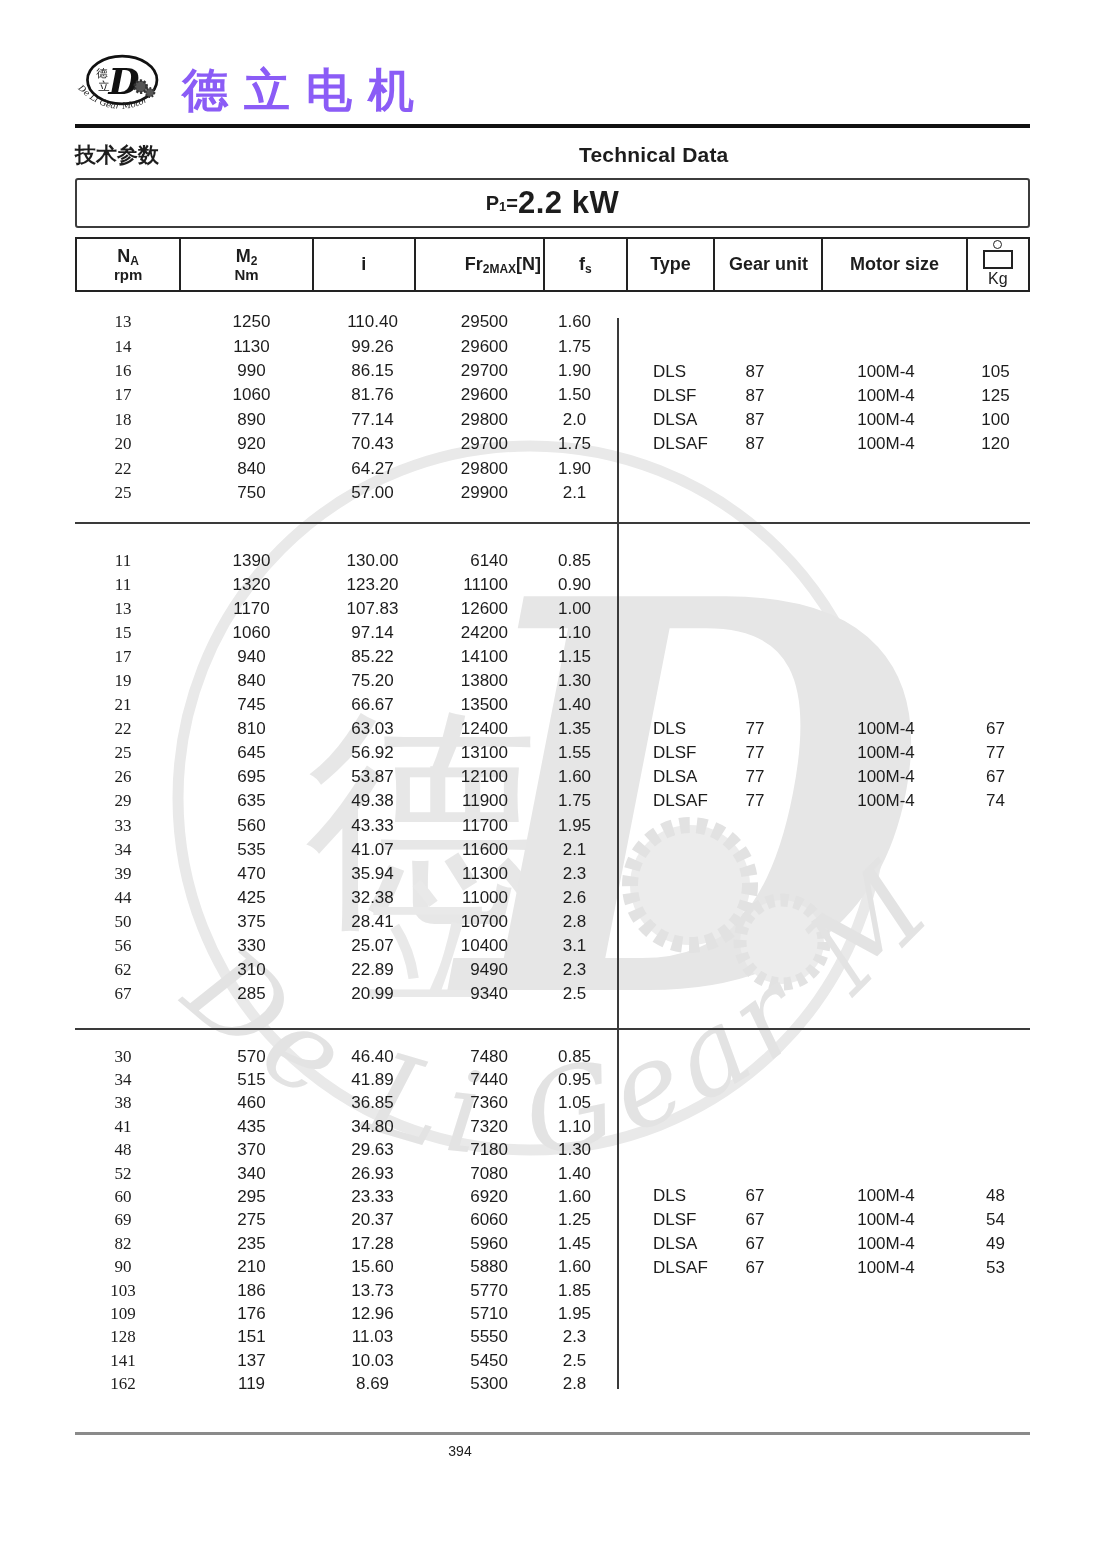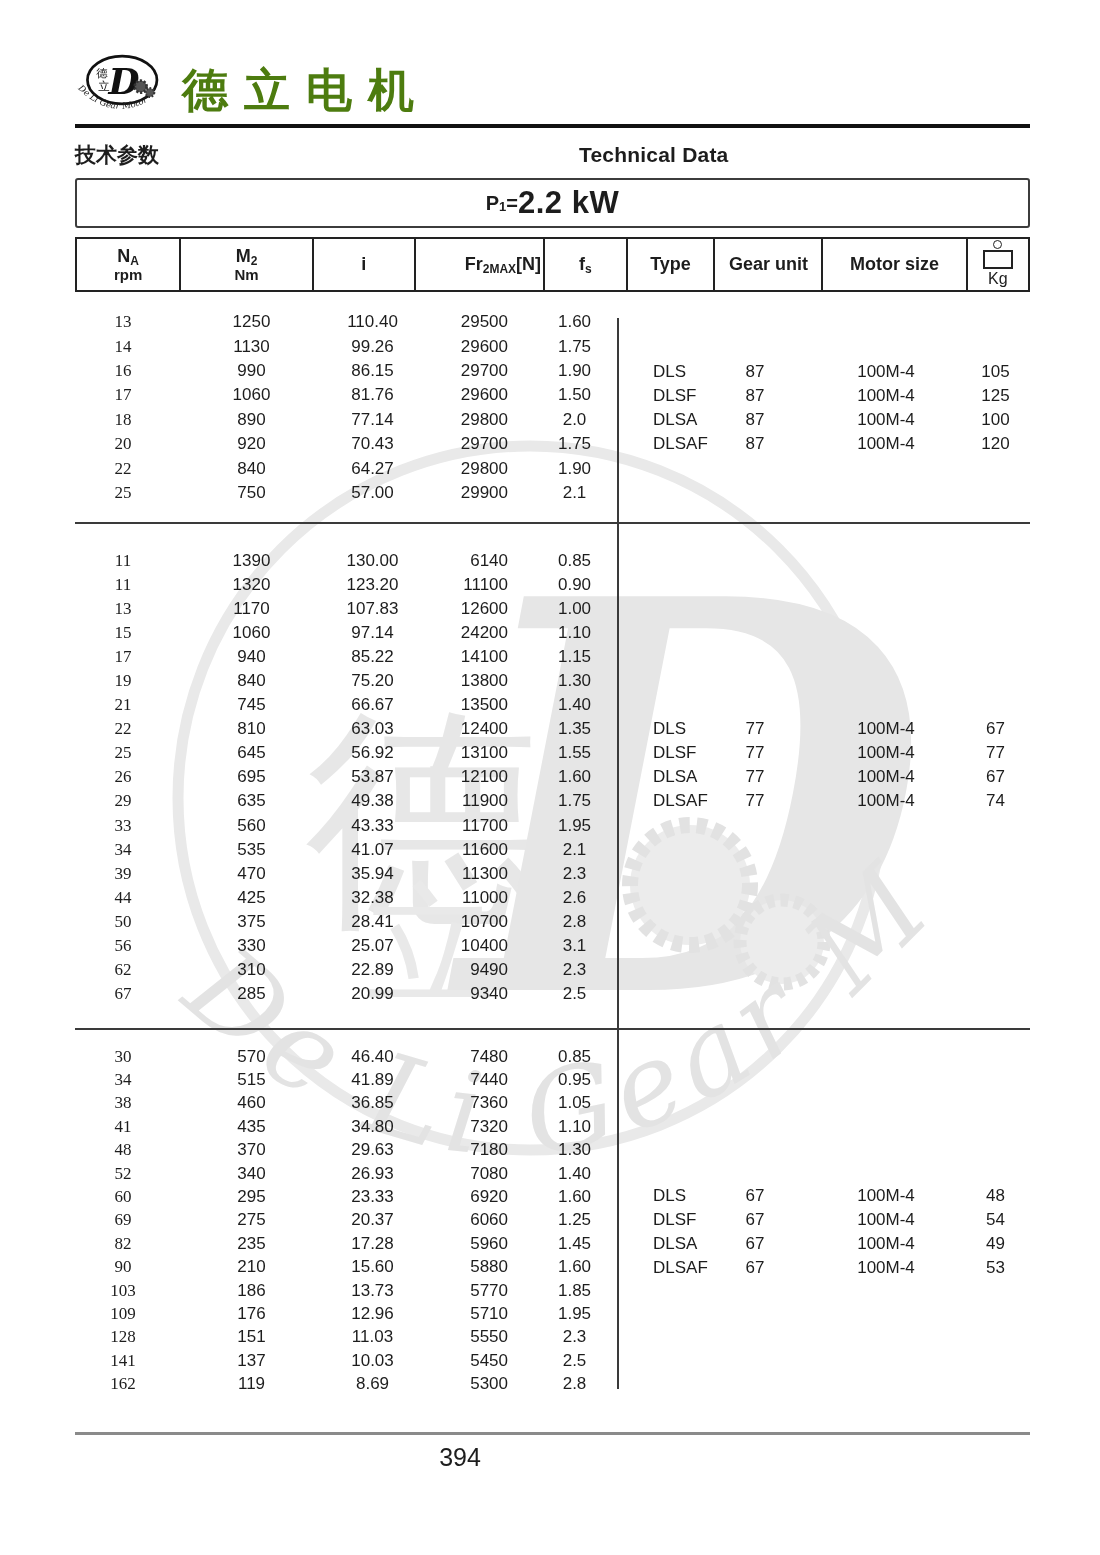--- a/index.html
+++ b/index.html
@@ -9,21 +9,21 @@
 
   
   .watermark { position: absolute; left: 130px; top: 430px; width: 800px; height: 860px; z-index: 0; }
 
   
   .content { position: absolute; inset: 0; z-index: 1; }
 
   
   .logo { position: absolute; left: 74px; top: 54px; width: 104px; height: 76px; }
   .brand { position: absolute; left: 182px; top: 60px; font-family: "DejaVu Serif", serif; font-weight: bold;
-           font-size: 46px; letter-spacing: 16px; color: #4d7c0f; }
+           font-size: 46px; letter-spacing: 16px; color: #8b5cf6; }
   .rule-thick { position: absolute; left: 75px; top: 124px; width: 955px; height: 4px; background: #111; }
   .sec-title-cn { position: absolute; left: 75px; top: 141px; font-size: 21px; font-weight: bold;
                   font-family: "DejaVu Sans", "Liberation Sans", sans-serif; }
   .sec-title-en { position: absolute; left: 579px; top: 143px; font-size: 21px; font-weight: bold; letter-spacing: 0.2px; }
 
   
   .title-box { position: absolute; left: 75px; top: 178px; width: 955px; height: 50px; border: 2px solid #3c3c3c;
                border-radius: 3px; display: flex; align-items: center; justify-content: center; }
   .title-box .p { font-size: 20px; font-weight: bold; }
   .title-box .p-sub { font-size: 13px; font-weight: bold; position: relative; top: 3px; }
@@ -67,21 +67,21 @@
   .model-block { position: absolute; left: 542px; width: 413px; font-size: 17px; }
   #mb1 { top: 70px; } #mb2 { top: 427px; } #mb3 { top: 894px; }
   .model-row { display: flex; height: 24px; }
   .model-row .c0 { width: 116px; padding-left: 36px; text-align: left; }
   .model-row .c1 { width: 44px;  text-align: center; }
   .model-row .c2 { width: 150px; margin-left: 34px; text-align: center; }
   .model-row .c3 { width: 69px;  text-align: center; }
 
   
   .footer-line { position: absolute; left: 75px; top: 1432px; width: 955px; height: 3px; background: #8a8a8a; }
-  .page-number { position: absolute; left: 0; top: 1443px; width: 920px; text-align: center; font-size: 25px; }
+  .page-number { position: absolute; left: 0; top: 1443px; width: 920px; text-align: center; font-size: 14px; }
 </style>
 </head>
 <body>
 
 <div class="page">
 
   <svg class="watermark" viewBox="0 0 800 860" aria-hidden="true">
     <ellipse cx="400" cy="368" rx="352" ry="352" fill="none" stroke="#e9e9e9" stroke-width="11"></ellipse>
     <text x="175" y="470" font-size="235" fill="#e7e7e7" font-family="DejaVu Sans, sans-serif">德</text>
     <text x="235" y="560" font-size="130" fill="#e9e9e9" font-family="DejaVu Sans, sans-serif">立</text>

